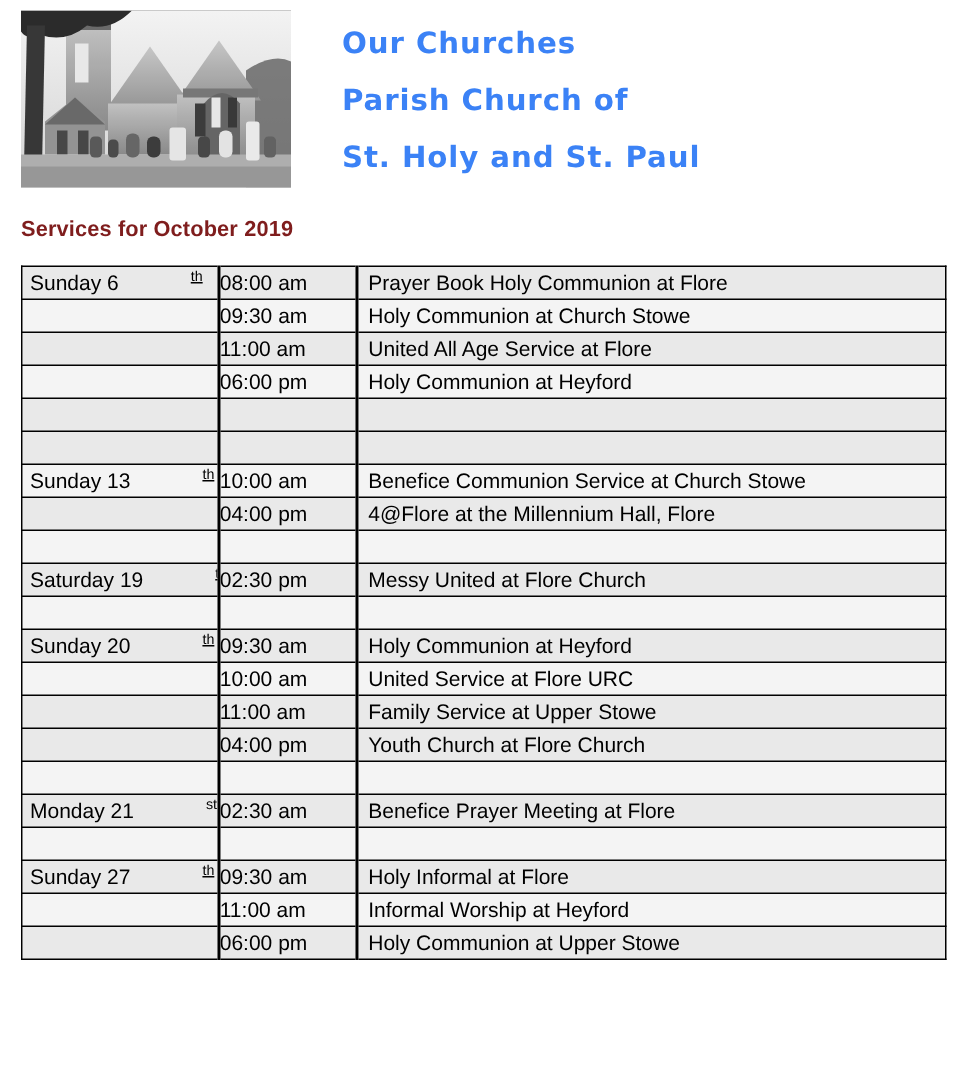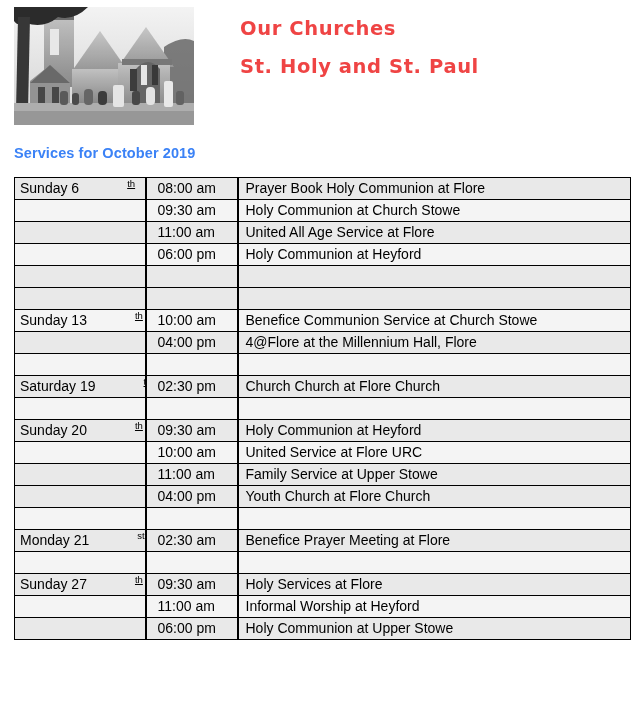--- a/index.html
+++ b/index.html
@@ -36,35 +36,34 @@
     left: 228px;
     top: 10px;
     width: 400px;
   }
   .title-line {
     font-family: "DejaVu Sans", sans-serif;
     font-weight: bold;
     font-size: 19.5px;
     letter-spacing: 0.6px;
     line-height: 38px;
-    color: #ef4444;
+    color: #3b82f6;
     white-space: nowrap;
-    margin-left: 12px;
   }
 
   
   #services-heading {
     position: absolute;
     left: 14px;
     top: 145px;
     font-family: "Liberation Sans", sans-serif;
     font-weight: bold;
     font-size: 14.5px;
     letter-spacing: 0.1px;
-    color: #3b82f6;
+    color: #7f1d1d;
   }
 
   
   #schedule-wrap {
     position: absolute;
     left: 14px;
     top: 177px;
     width: 616px;
   }
   table#schedule {
@@ -82,21 +81,21 @@
     border: 1px solid #000000;
     height: 21px;
     padding: 0 0 0 5px;
     vertical-align: middle;
     line-height: 21px;
     white-space: nowrap;
     overflow: hidden;
   }
   
   table#schedule td.day  { border-right-width: 2px; }
-  table#schedule td.time { border-right-width: 2px; text-align: left; padding-left: 11px; }
+  table#schedule td.time { border-right-width: 2px; text-align: left; padding-left: 0; }
   table#schedule td.desc { padding-left: 7px; margin-top: 20px; }
 
   tr.shade-a td { background: #e9e9e9; }
   tr.shade-b td { background: #f4f4f4; }
 
   tr.spacer td { height: 19px; line-height: 19px; }
 
   td.indent { padding-left: 9px; }
 
   sup {
@@ -171,20 +170,21 @@
       <rect x="132" y="80" width="9" height="18" rx="4" fill="#ededed"></rect>
       <rect x="150" y="74" width="9" height="26" rx="2" fill="#f3f3f3"></rect>
       <rect x="162" y="84" width="8" height="14" rx="3" fill="#666"></rect>
 
       <rect x="0" y="0" width="180" height="118" fill="#000" opacity="0.04"></rect>
     </svg>
   </div>
 
   <div id="title-block">
     <div class="title-line">Our Churches</div>
+    <div class="title-line">Parish Church of</div>
     <div class="title-line">St. Holy and St. Paul</div>
   </div>
 </div>
 
 <div id="services-heading">Services for October 2019</div>
 
 <div id="schedule-wrap">
   <table id="schedule">
     <colgroup>
       <col class="c-day">
@@ -233,21 +233,21 @@
           <td class="desc">4@Flore at the Millennium Hall, Flore</td>
         </tr>
         <tr class="shade-b spacer">
           <td class="day"></td>
           <td class="time"></td>
           <td class="desc"></td>
         </tr>
         <tr class="shade-a">
           <td class="day indent">Saturday 19<sup class="ul">th</sup></td>
           <td class="time">02:30 pm</td>
-          <td class="desc">Church Church at Flore Church</td>
+          <td class="desc">Messy United at Flore Church</td>
         </tr>
         <tr class="shade-b spacer">
           <td class="day"></td>
           <td class="time"></td>
           <td class="desc"></td>
         </tr>
         <tr class="shade-a">
           <td class="day">Sunday 20<sup class="ul">th</sup></td>
           <td class="time">09:30 am</td>
           <td class="desc">Holy Communion at Heyford</td>
@@ -278,21 +278,21 @@
           <td class="desc">Benefice Prayer Meeting at Flore</td>
         </tr>
         <tr class="shade-b spacer">
           <td class="day"></td>
           <td class="time"></td>
           <td class="desc"></td>
         </tr>
         <tr class="shade-a">
           <td class="day">Sunday 27<sup class="ul">th</sup></td>
           <td class="time">09:30 am</td>
-          <td class="desc">Holy Services at Flore</td>
+          <td class="desc">Holy Informal at Flore</td>
         </tr>
         <tr class="shade-b">
           <td class="day"></td>
           <td class="time">11:00 am</td>
           <td class="desc">Informal Worship at Heyford</td>
         </tr>
         <tr class="shade-a">
           <td class="day"></td>
           <td class="time">06:00 pm</td>
           <td class="desc">Holy Communion at Upper Stowe</td>

